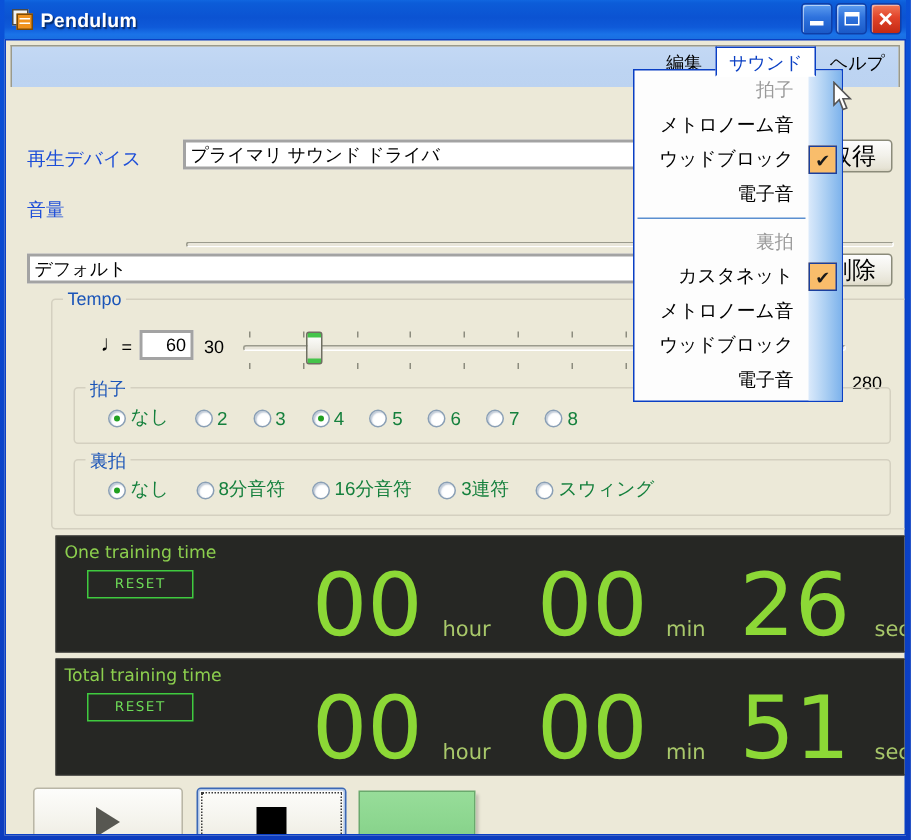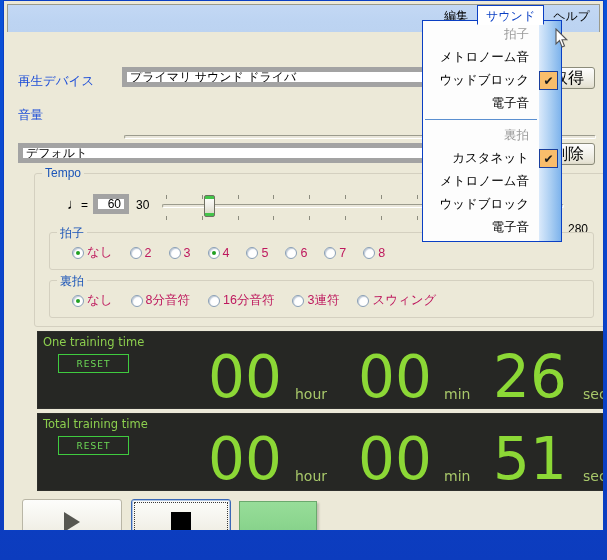--- a/index.html
+++ b/index.html
@@ -109,21 +109,21 @@
     border-bottom: none;
   }
 
   
   .form-area { position: absolute; left: 0; top: 32px; right: 0; }
 
   .row { position: absolute; }
   .lbl { font-size: 12.5px; color: #1d4ed8; }
 
   .textbox {
-    background: #fff; border: 5px solid #a3a3a3;
+    background: #fff; border: 2px solid #a3a3a3;
     font-size: 12px; color: #000;
     padding: 2px 3px; line-height: 15px;
     height: 20px;
   }
 
   .btn {
     background: linear-gradient(to bottom, #fdfdfd 0%, #f2f1ea 48%, #e6e3d5 90%, #dcd8c6 100%);
     border: 1px solid #8b8b7a;
     border-radius: 3px;
     font-size: 16px; color: #000;
@@ -160,21 +160,21 @@
     border-radius: 3px;
   }
   .groupbox > .gb-title {
     position: absolute; top: -8px; left: 7px;
     background: #ece9d8; padding: 0 3px;
     font-size: 12px; color: #1b55b8;
   }
 
   
   .radio-row { position: absolute; display: flex; align-items: center; }
-  .radio { display: flex; align-items: center; font-size: 12.5px; color: #be185d; }
+  .radio { display: flex; align-items: center; font-size: 12.5px; color: #15803d; }
   .radio .dot {
     width: 12px; height: 12px; border-radius: 50%;
     background: #fff;
     border: 1px solid #8a9fb5;
     box-shadow: inset 1px 1px 1px rgba(130,150,175,0.5);
     margin-right: 3px; flex: none;
     position: relative;
   }
   .radio.sel .dot::after {
     content: ''; position: absolute;
@@ -288,20 +288,40 @@
   .cursor {
     position: absolute; left: 551px; top: 27px;
     z-index: 80; pointer-events: none;
   }
 </style>
 </head>
 <body>
 
 <div class="window">
 
+  <div class="titlebar">
+    <div class="title-icon">
+      <div class="sq1"></div>
+        <div class="sq2"></div>
+        <div class="ln"></div>
+        <div class="ln2"></div>
+    </div>
+    <div class="title-text">Pendulum</div>
+    <div class="title-buttons">
+      <div class="tb-btn tb-min">
+        <div class="glyph-min"></div>
+      </div>
+      <div class="tb-btn tb-max">
+        <div class="glyph-max"></div>
+      </div>
+      <div class="tb-btn tb-close">
+        <div class="glyph-close">✕</div>
+      </div>
+    </div>
+  </div>
 
   <div class="client">
 
     <div class="topband"></div>
 
     <div class="menubar" style="right:4px; top:4px;">
       <div class="menu-item">
         <span>編集</span>
       </div>
       <div class="menu-item open">

